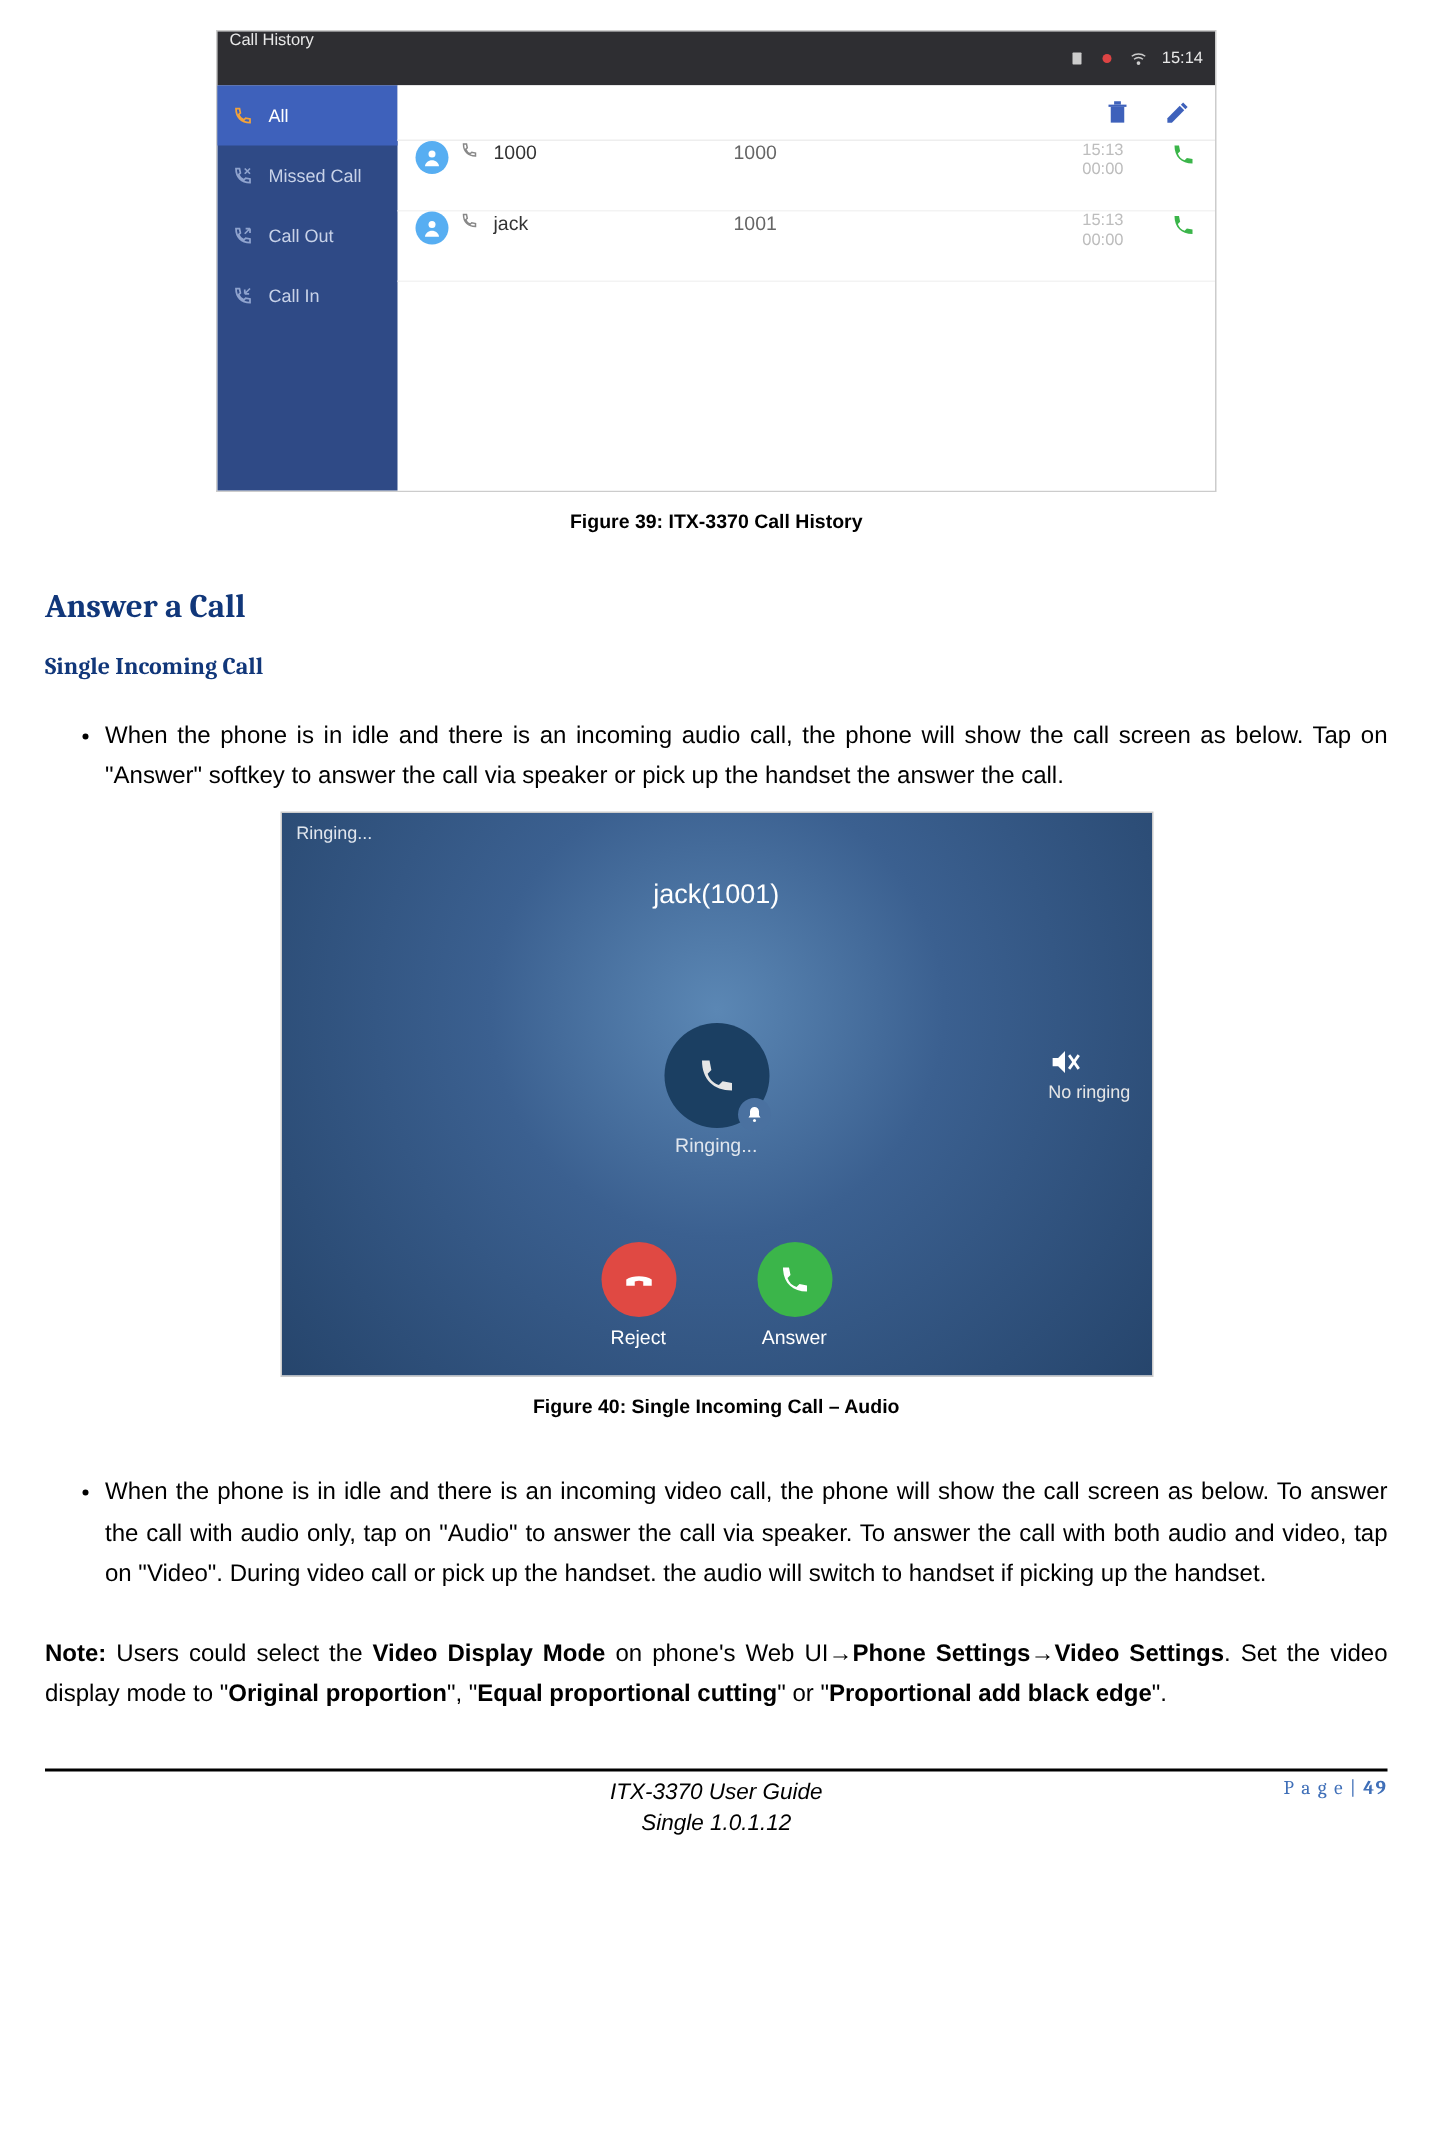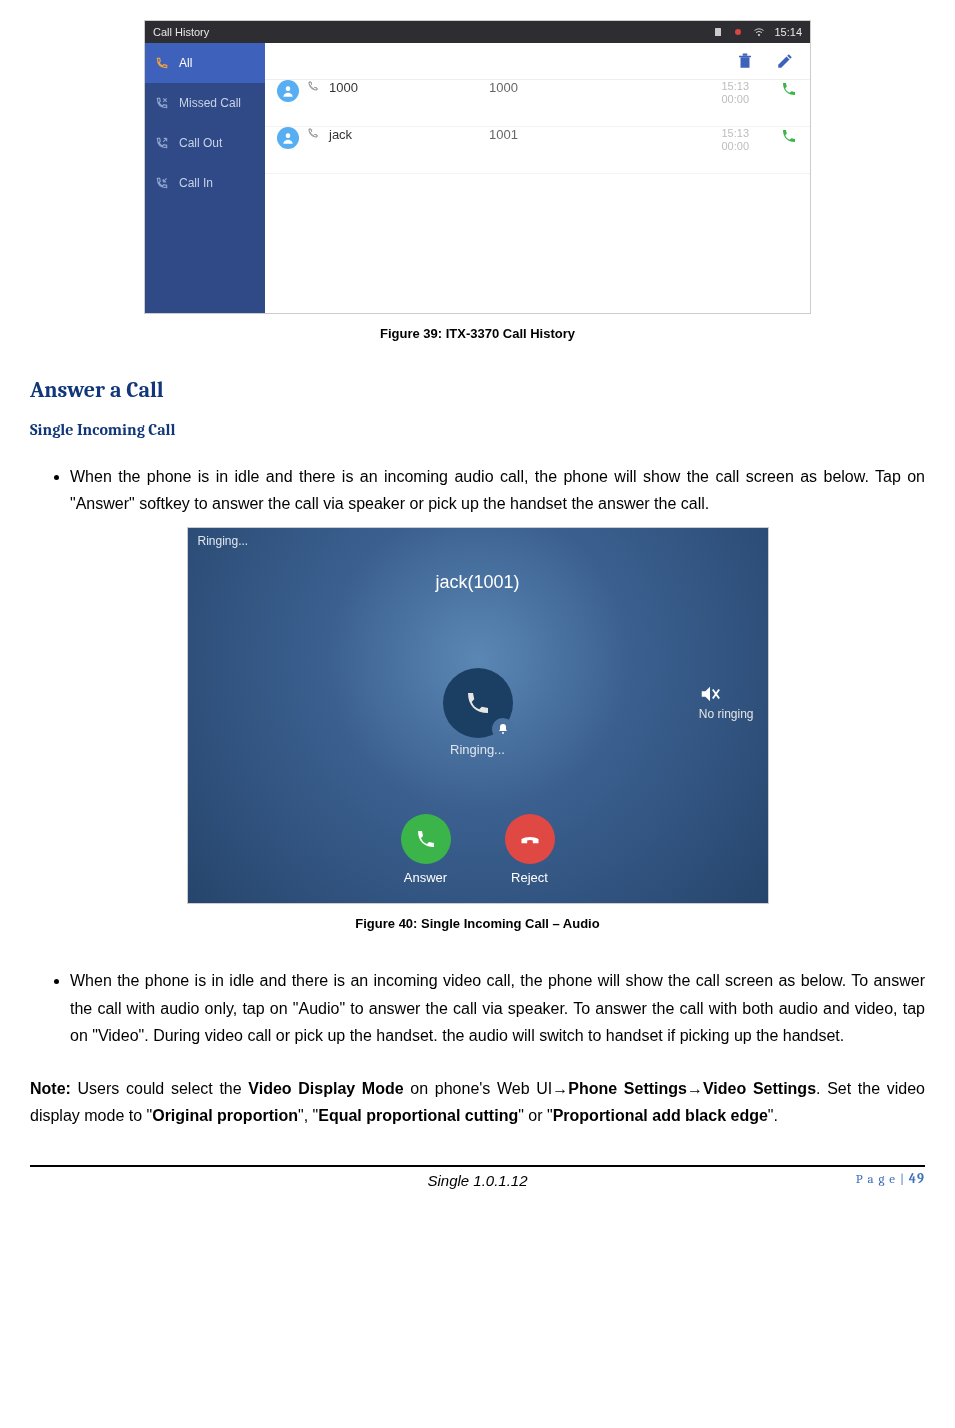--- a/index.html
+++ b/index.html
@@ -15,25 +15,24 @@
     padding: 20px 30px 0 30px;
   }
 
   
   .call-history-fig {
     width: 665px;
     margin: 0 auto;
     border: 1px solid #ccc;
   }
   .statusbar {
-    height: 22px;
+    height: 36px;
     background: #2e2e32;
     color: #e8e8e8;
     display: flex;
-    align-items: center;
     padding: 0 8px;
     font-size: 11px;
   }
   .statusbar .title { flex: 1; font-weight: 500; }
   .status-icons { display:flex; gap:8px; align-items:center; }
   .status-icons span { display:inline-block; }
 
   .callh-body { display:flex; height:270px; background:#fff;}
   .sidebar {
     width: 120px;
@@ -383,54 +382,55 @@
       <div class="bell-badge">
         <svg width="12" height="12" viewBox="0 0 24 24" fill="#fff">
             <path d="M12 2a6 6 0 0 0-6 6v5l-2 3h16l-2-3V8a6 6 0 0 0-6-6z"></path>
             <circle cx="12" cy="20" r="2"></circle>
           </svg>
       </div>
       <div class="ringing-label">Ringing...</div>
     </div>
 
     <div class="btn-row">
+      <div class="call-btn reject">
+        <div class="circle">
+          <svg width="24" height="24" viewBox="0 0 24 24" fill="#fff">
+              <path d="M21 15l-3 3c-5-1-11-7-12-12l3-3 4 4-2 2c1 2 2 3 4 4l2-2 4 4z" transform="rotate(135 12 12)"></path>
+            </svg>
+        </div>
+        <span>Reject</span>
+      </div>
       <div class="call-btn answer">
         <div class="circle">
           <svg width="24" height="24" viewBox="0 0 24 24" fill="#fff">
               <path d="M4 4c0 10 6 16 16 16v-4l-5-1-2 2c-3-1-5-3-6-6l2-2-1-5H4z"></path>
             </svg>
         </div>
         <span>Answer</span>
       </div>
-      <div class="call-btn reject">
-        <div class="circle">
-          <svg width="24" height="24" viewBox="0 0 24 24" fill="#fff">
-              <path d="M21 15l-3 3c-5-1-11-7-12-12l3-3 4 4-2 2c1 2 2 3 4 4l2-2 4 4z" transform="rotate(135 12 12)"></path>
-            </svg>
-        </div>
-        <span>Reject</span>
-      </div>
     </div>
   </div>
   <div class="fig-caption">Figure 40: Single Incoming Call – Audio</div>
 
   <ul class="doc-list">
     <li class="body-text">When the phone is in idle and there is an incoming video call, the phone will show the call screen as below. To answer the call with audio only, tap on "Audio" to answer the call via speaker. To answer the call with both audio and video, tap on "Video". During video call or pick up the handset. the audio will switch to handset if picking up the handset.</li>
   </ul>
 
   <p class="body-text note" style="text-align:justify;">
     <b>Note:</b><span> Users could select the </span><b>Video Display Mode</b><span> on phone's Web UI</span><span>→</span><b>Phone Settings</b><span>→</span><b>Video Settings</b><span>. Set the video display mode to "</span><b>Original proportion</b><span>", "</span><b>Equal proportional cutting</b><span>" or "</span><b>Proportional add black edge</b><span>".</span>
   </p>
 
 </div>
 
 <div class="footer-wrap">
   <hr class="footer-rule">
   <div class="footer">
     <div style="width:90px;"></div>
     <div class="footer-mid">
+      <div>ITX-3370 User Guide</div>
       <div>Single 1.0.1.12</div>
     </div>
     <div class="footer-right">
       <span>P a g e | </span><span class="pn">49</span>
     </div>
   </div>
 </div>
 
 </body></html>

